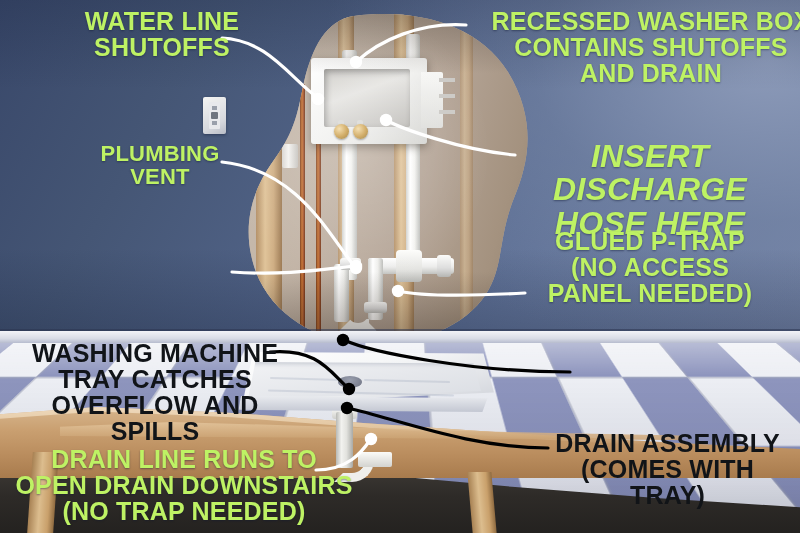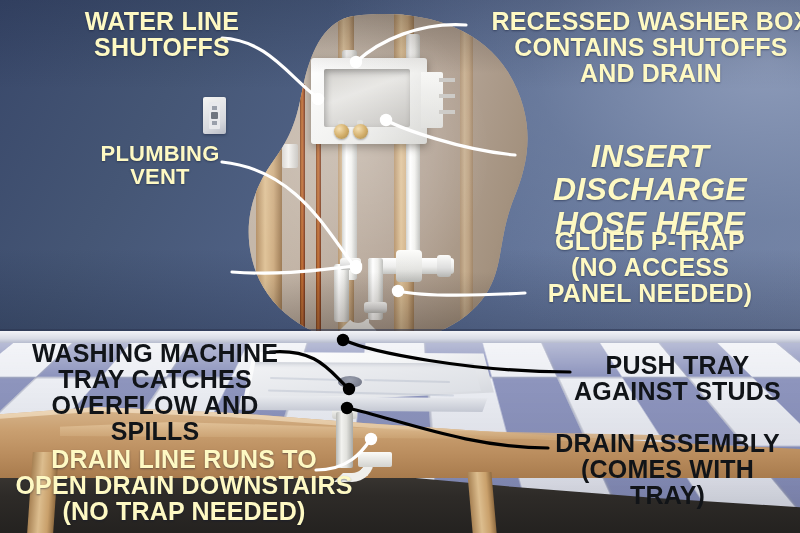--- a/index.html
+++ b/index.html
@@ -216,21 +216,21 @@
   .lines{position:absolute;left:0;top:0;width:800px;height:533px;pointer-events:none;}
   
   .lbl{
     position:absolute;
     font-weight:700;
     letter-spacing:.2px;
     line-height:1.04;
     white-space:pre-line;
     text-transform:uppercase;
   }
-  .lbl.white{color:#fef9c3;text-shadow:0 1px 2px rgba(15,25,50,.45);}
+  .lbl.white{color:#bef264;text-shadow:0 1px 2px rgba(15,25,50,.45);}
   .lbl.black{color:#111418;}
   .lbl.c{text-align:center;}
 </style>
 </head>
 <body>
 
 <div class="stage">
 
   <div class="wall"></div>
   <div class="wall-shade"></div>
@@ -371,22 +371,20 @@
 
 
   <div class="lbl black c" style="left:10px;top:340px;width:290px;font-size:25px;">WASHING MACHINE
 TRAY CATCHES
 OVERFLOW AND SPILLS</div>
 
   <div class="lbl white c" style="left:505px;top:228px;width:290px;font-size:25px;">GLUED P-TRAP
 (NO ACCESS
 PANEL NEEDED)</div>
 
-  <div class="lbl black c" style="left:560px;top:352px;width:235px;font-size:25px;">PUSH TRAY
-AGAINST STUDS</div>
 
   <div class="lbl black c" style="left:540px;top:430px;width:255px;font-size:25px;">DRAIN ASSEMBLY
 (COMES WITH TRAY)</div>
 
   <div class="lbl white c" style="left:14px;top:446px;width:340px;font-size:25px;">DRAIN LINE RUNS TO
 OPEN DRAIN DOWNSTAIRS
 (NO TRAP NEEDED)</div>
 
 </div>
 

